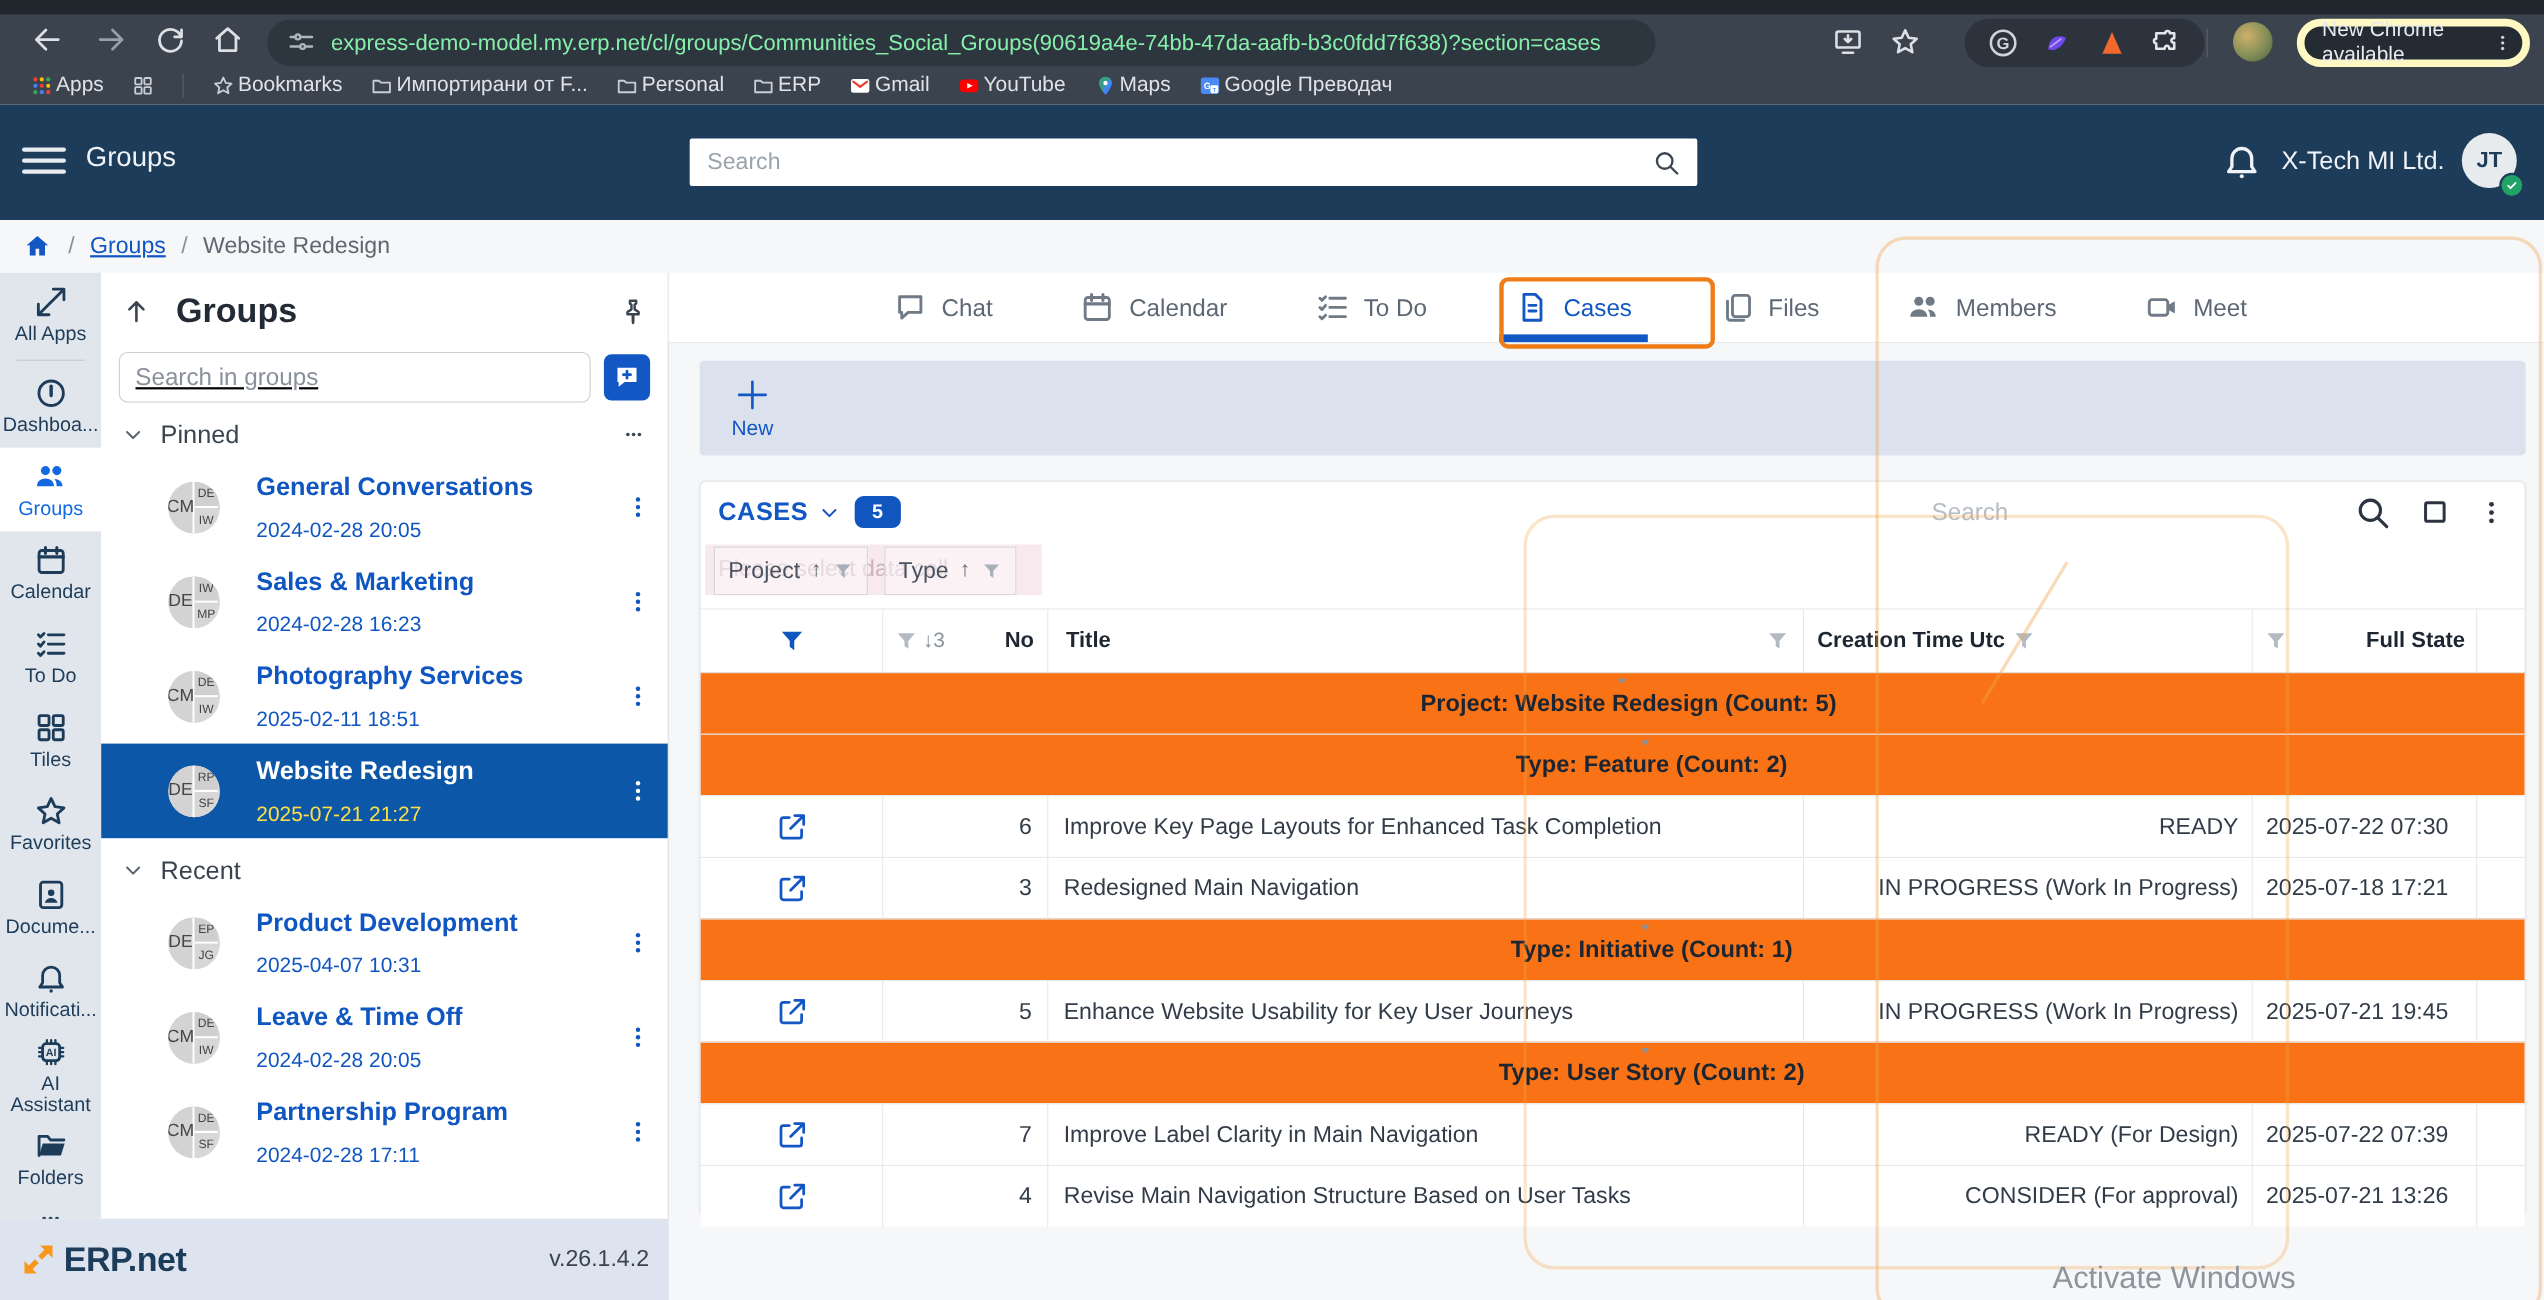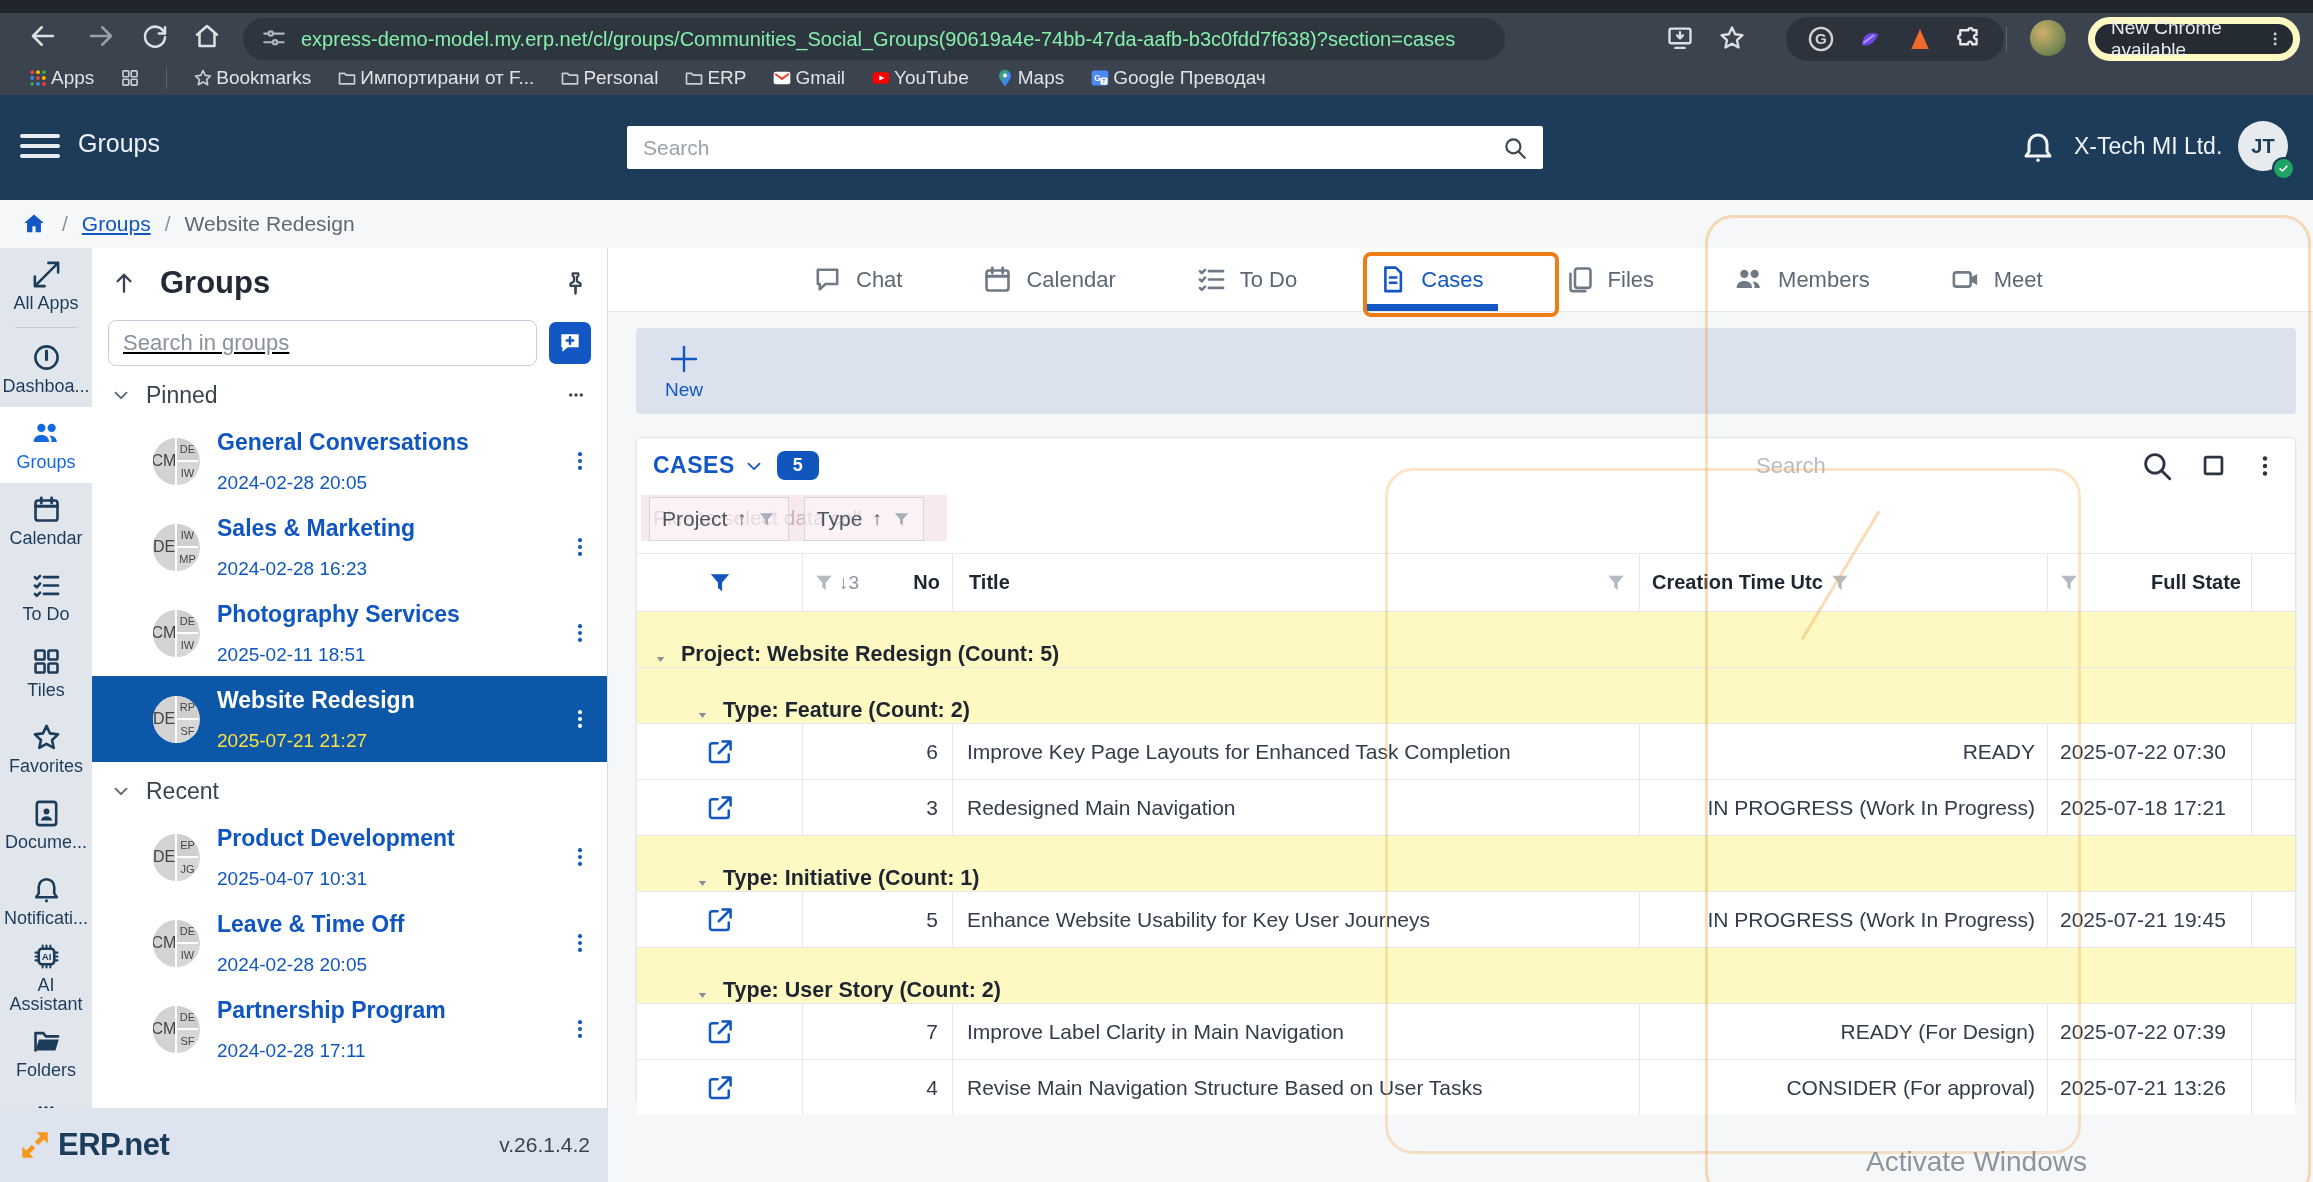--- a/index.html
+++ b/index.html
@@ -81,21 +81,21 @@
              padding:0 14px;box-sizing:border-box;outline:none;}
   #gp-search::placeholder{color:#8a919b;}
   #gp-newchat{width:42px;height:42px;border-radius:7px;background:#1257c4;border:none;display:flex;
               align-items:center;justify-content:center;cursor:pointer;}
   #gp-newchat .ic{width:26px;height:26px;}
   .gsection-head{height:46px;display:flex;align-items:center;padding:0 18px;margin-top:6px;}
   .gsection-head .chev{width:22px;height:22px;color:#5a646e;}
   .gsection-head .slabel{font-size:23px;color:#39434e;margin-left:14px;}
   .gsection-head .sdots{margin-left:auto;width:26px;height:18px;color:#39434e;}
   .gitem{height:86px;display:flex;align-items:center;padding:0 16px 0 61px;cursor:pointer;}
-  .gitem .txt{margin-left:17px;display:flex;flex-direction:column;gap:16px;}
+  .gitem .txt{margin-left:33px;display:flex;flex-direction:column;gap:16px;}
   .gitem .gname{font-size:23px;font-weight:bold;color:#1056c0;}
   .gitem .gtime{font-size:19px;color:#1056c0;}
   .gitem .gdots{margin-left:auto;width:22px;height:30px;color:#1056c0;}
   .gitem.selected{background:#0d57a8;}
   .gitem.selected .gname{color:#fff;}
   .gitem.selected .gtime{color:#fde047;}
   .gitem.selected .gdots{color:#fff;}
   .avatar{width:47px;height:47px;border-radius:50%;overflow:hidden;display:flex;flex:none;background:#d8d8d8;}
   .av-l{width:24px;display:flex;align-items:center;justify-content:center;font-size:16px;color:#444;
         background:#d3d3d3;border-right:2px solid #fff;box-sizing:border-box;}
@@ -153,21 +153,21 @@
   
   .trow{display:grid;grid-template-columns:166px 150px 687px 408px 204px 44px;height:55px;
         border-top:1px solid #e6e8ec;align-items:stretch;}
   #thead{height:57px;}
   .tc{display:flex;align-items:center;box-sizing:border-box;}
   .vb{border-right:1px solid #e6e8ec;}
   #thead .tc{font-size:20px;font-weight:bold;color:#1d2631;}
   .fun-blue{width:26px;height:26px;color:#1156bf;margin:0 auto;}
   .fun-gray{width:22px;height:22px;color:#b3bac2;}
   .sortind{font-size:19px;color:#8a939d;font-weight:normal;margin-left:4px;}
-  .grow{display:flex;align-items:flex-end;background:#fef9c3;border-top:1px solid #e6e8ec;height:55px;cursor:pointer;}
+  .grow{display:flex;align-items:center;background:#f97316;border-top:1px solid #e6e8ec;height:55px;cursor:pointer;flex-direction:column;}
   .grow .tri{width:15px;height:15px;color:#8a919a;flex:none;}
   .grow .glabel{font-size:21.5px;font-weight:bold;color:#1d2530;margin-left:13px;}
   .crow{cursor:pointer;background:#fff;}
   .crow .ext{width:30px;height:30px;color:#1257c4;margin:0 auto;cursor:pointer;}
   .cell-no{justify-content:flex-end;padding-right:14px;font-size:21px;color:#323c48;}
   .cell-title{padding-left:14px;font-size:21px;color:#323c48;}
   .cell-state{justify-content:flex-end;padding-right:12px;font-size:21px;color:#323c48;}
   .cell-time{padding-left:12px;font-size:21px;color:#323c48;}
 
   

